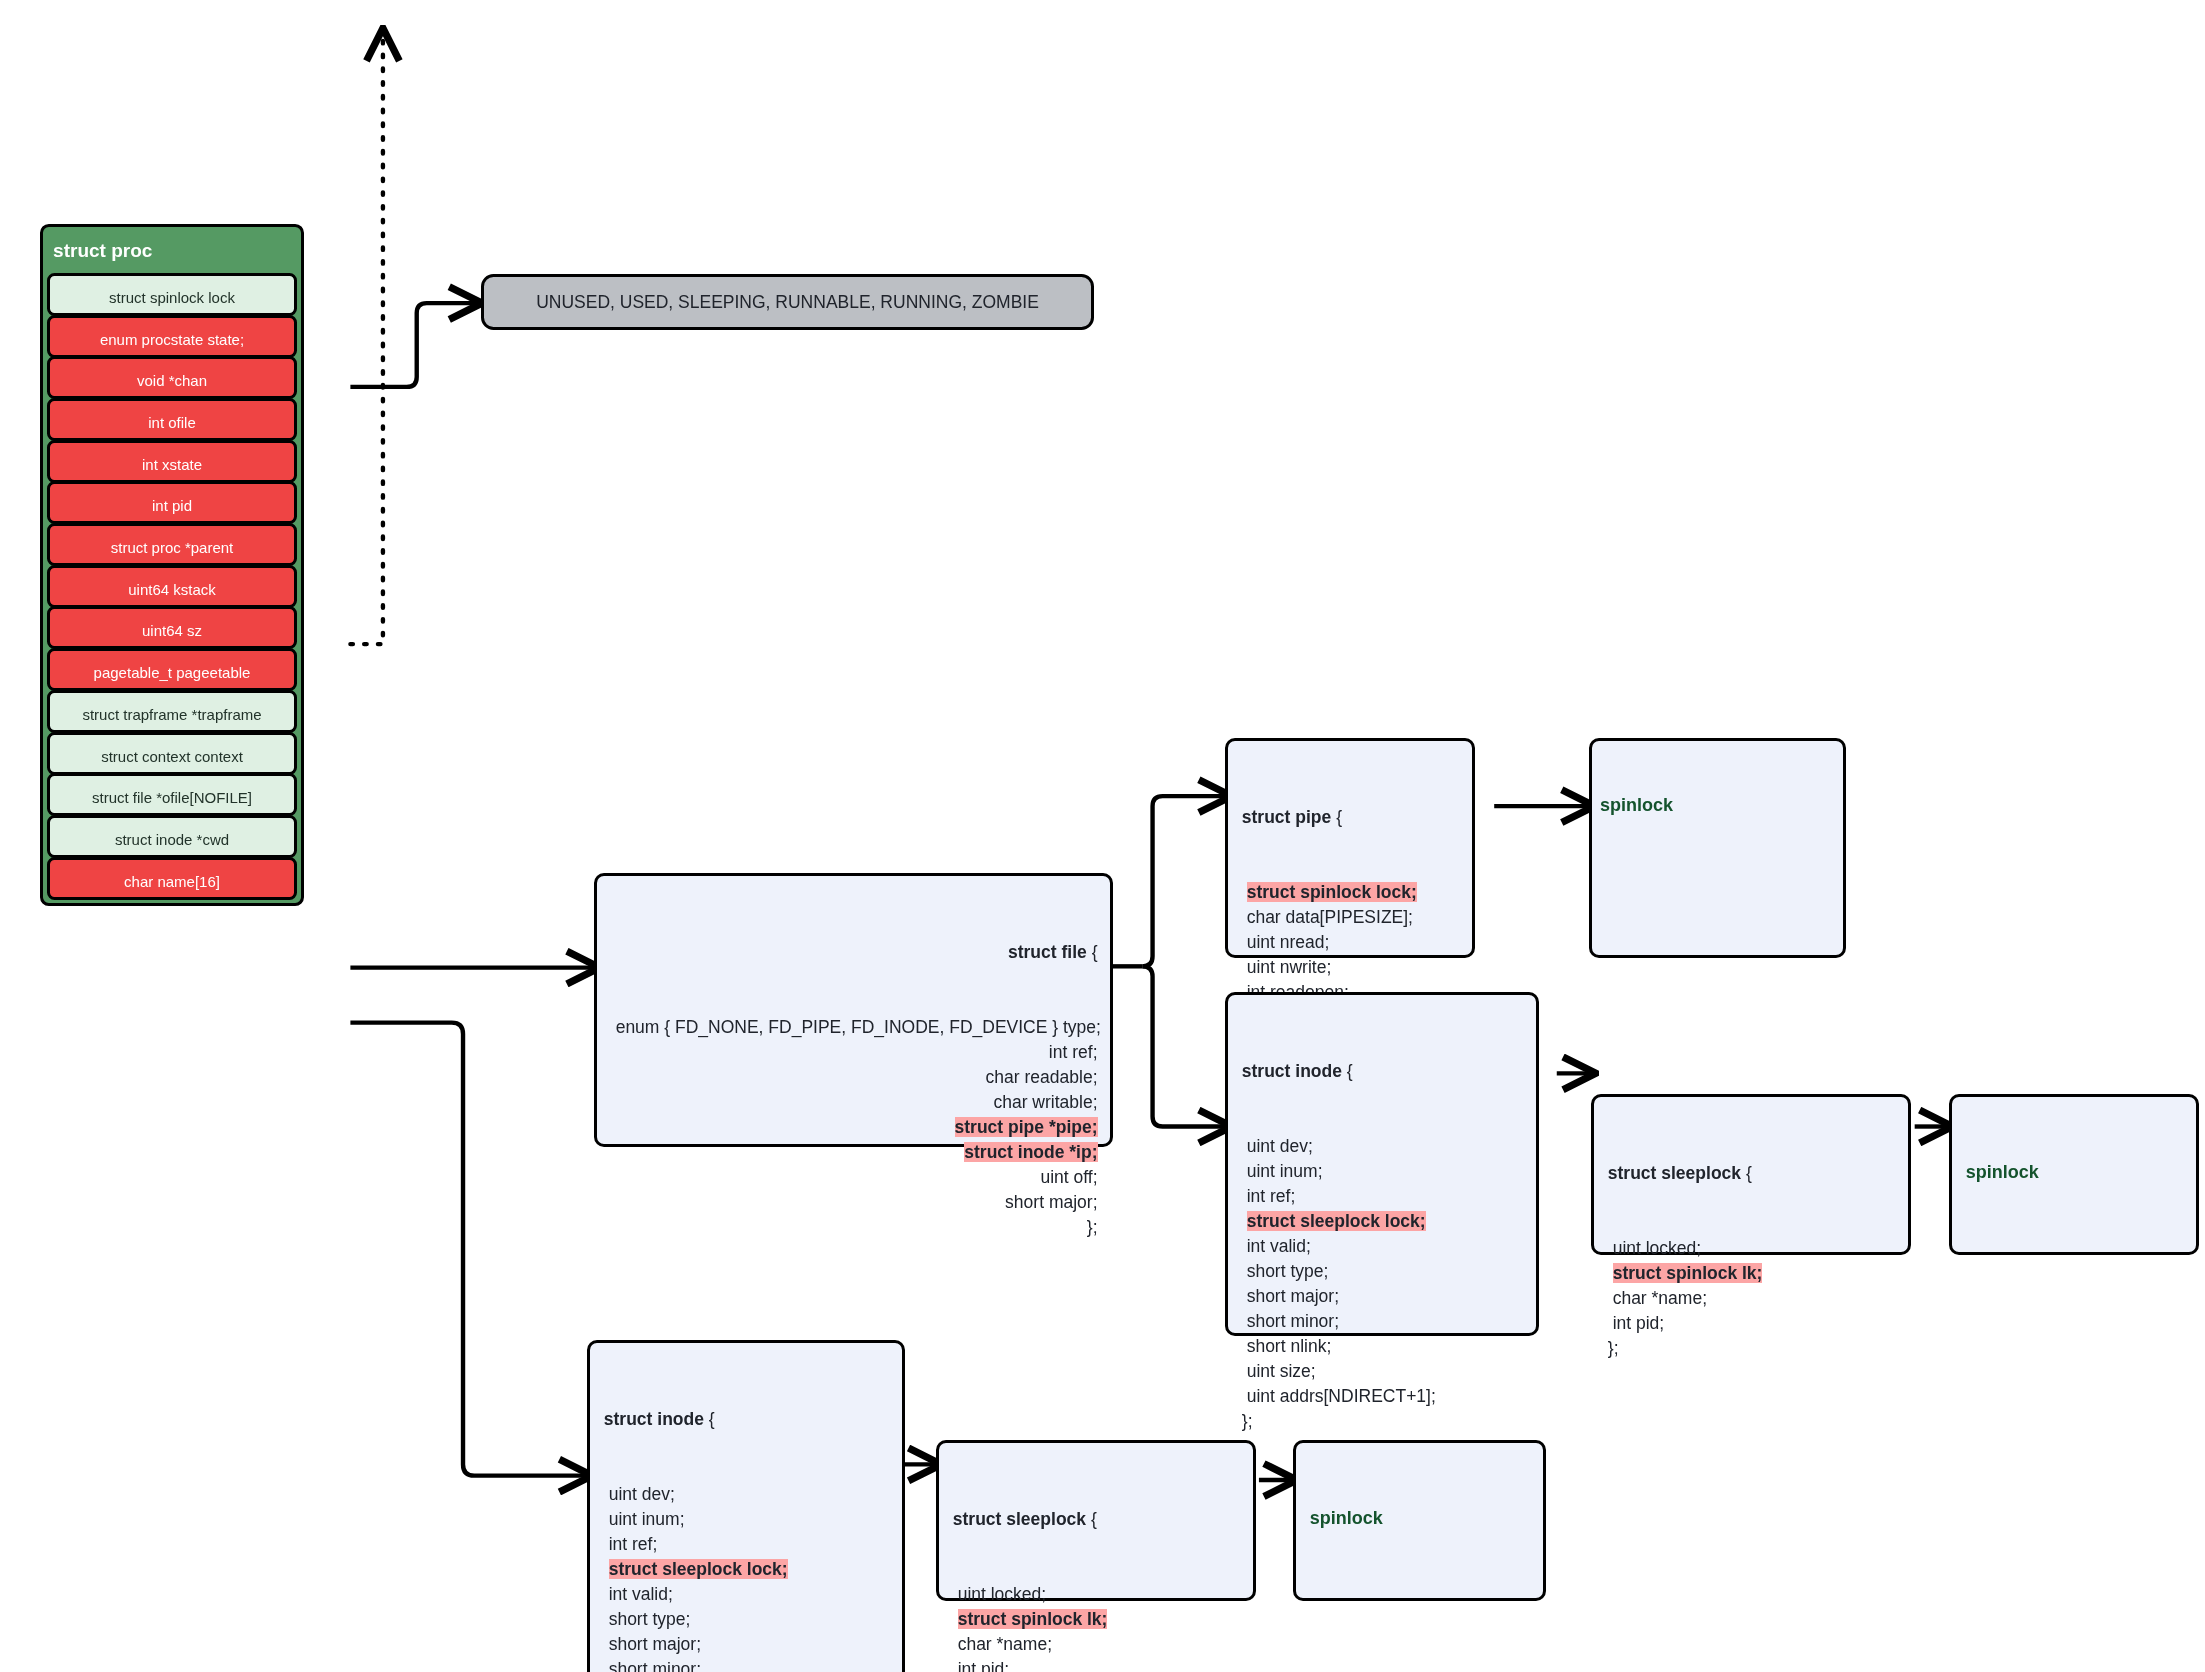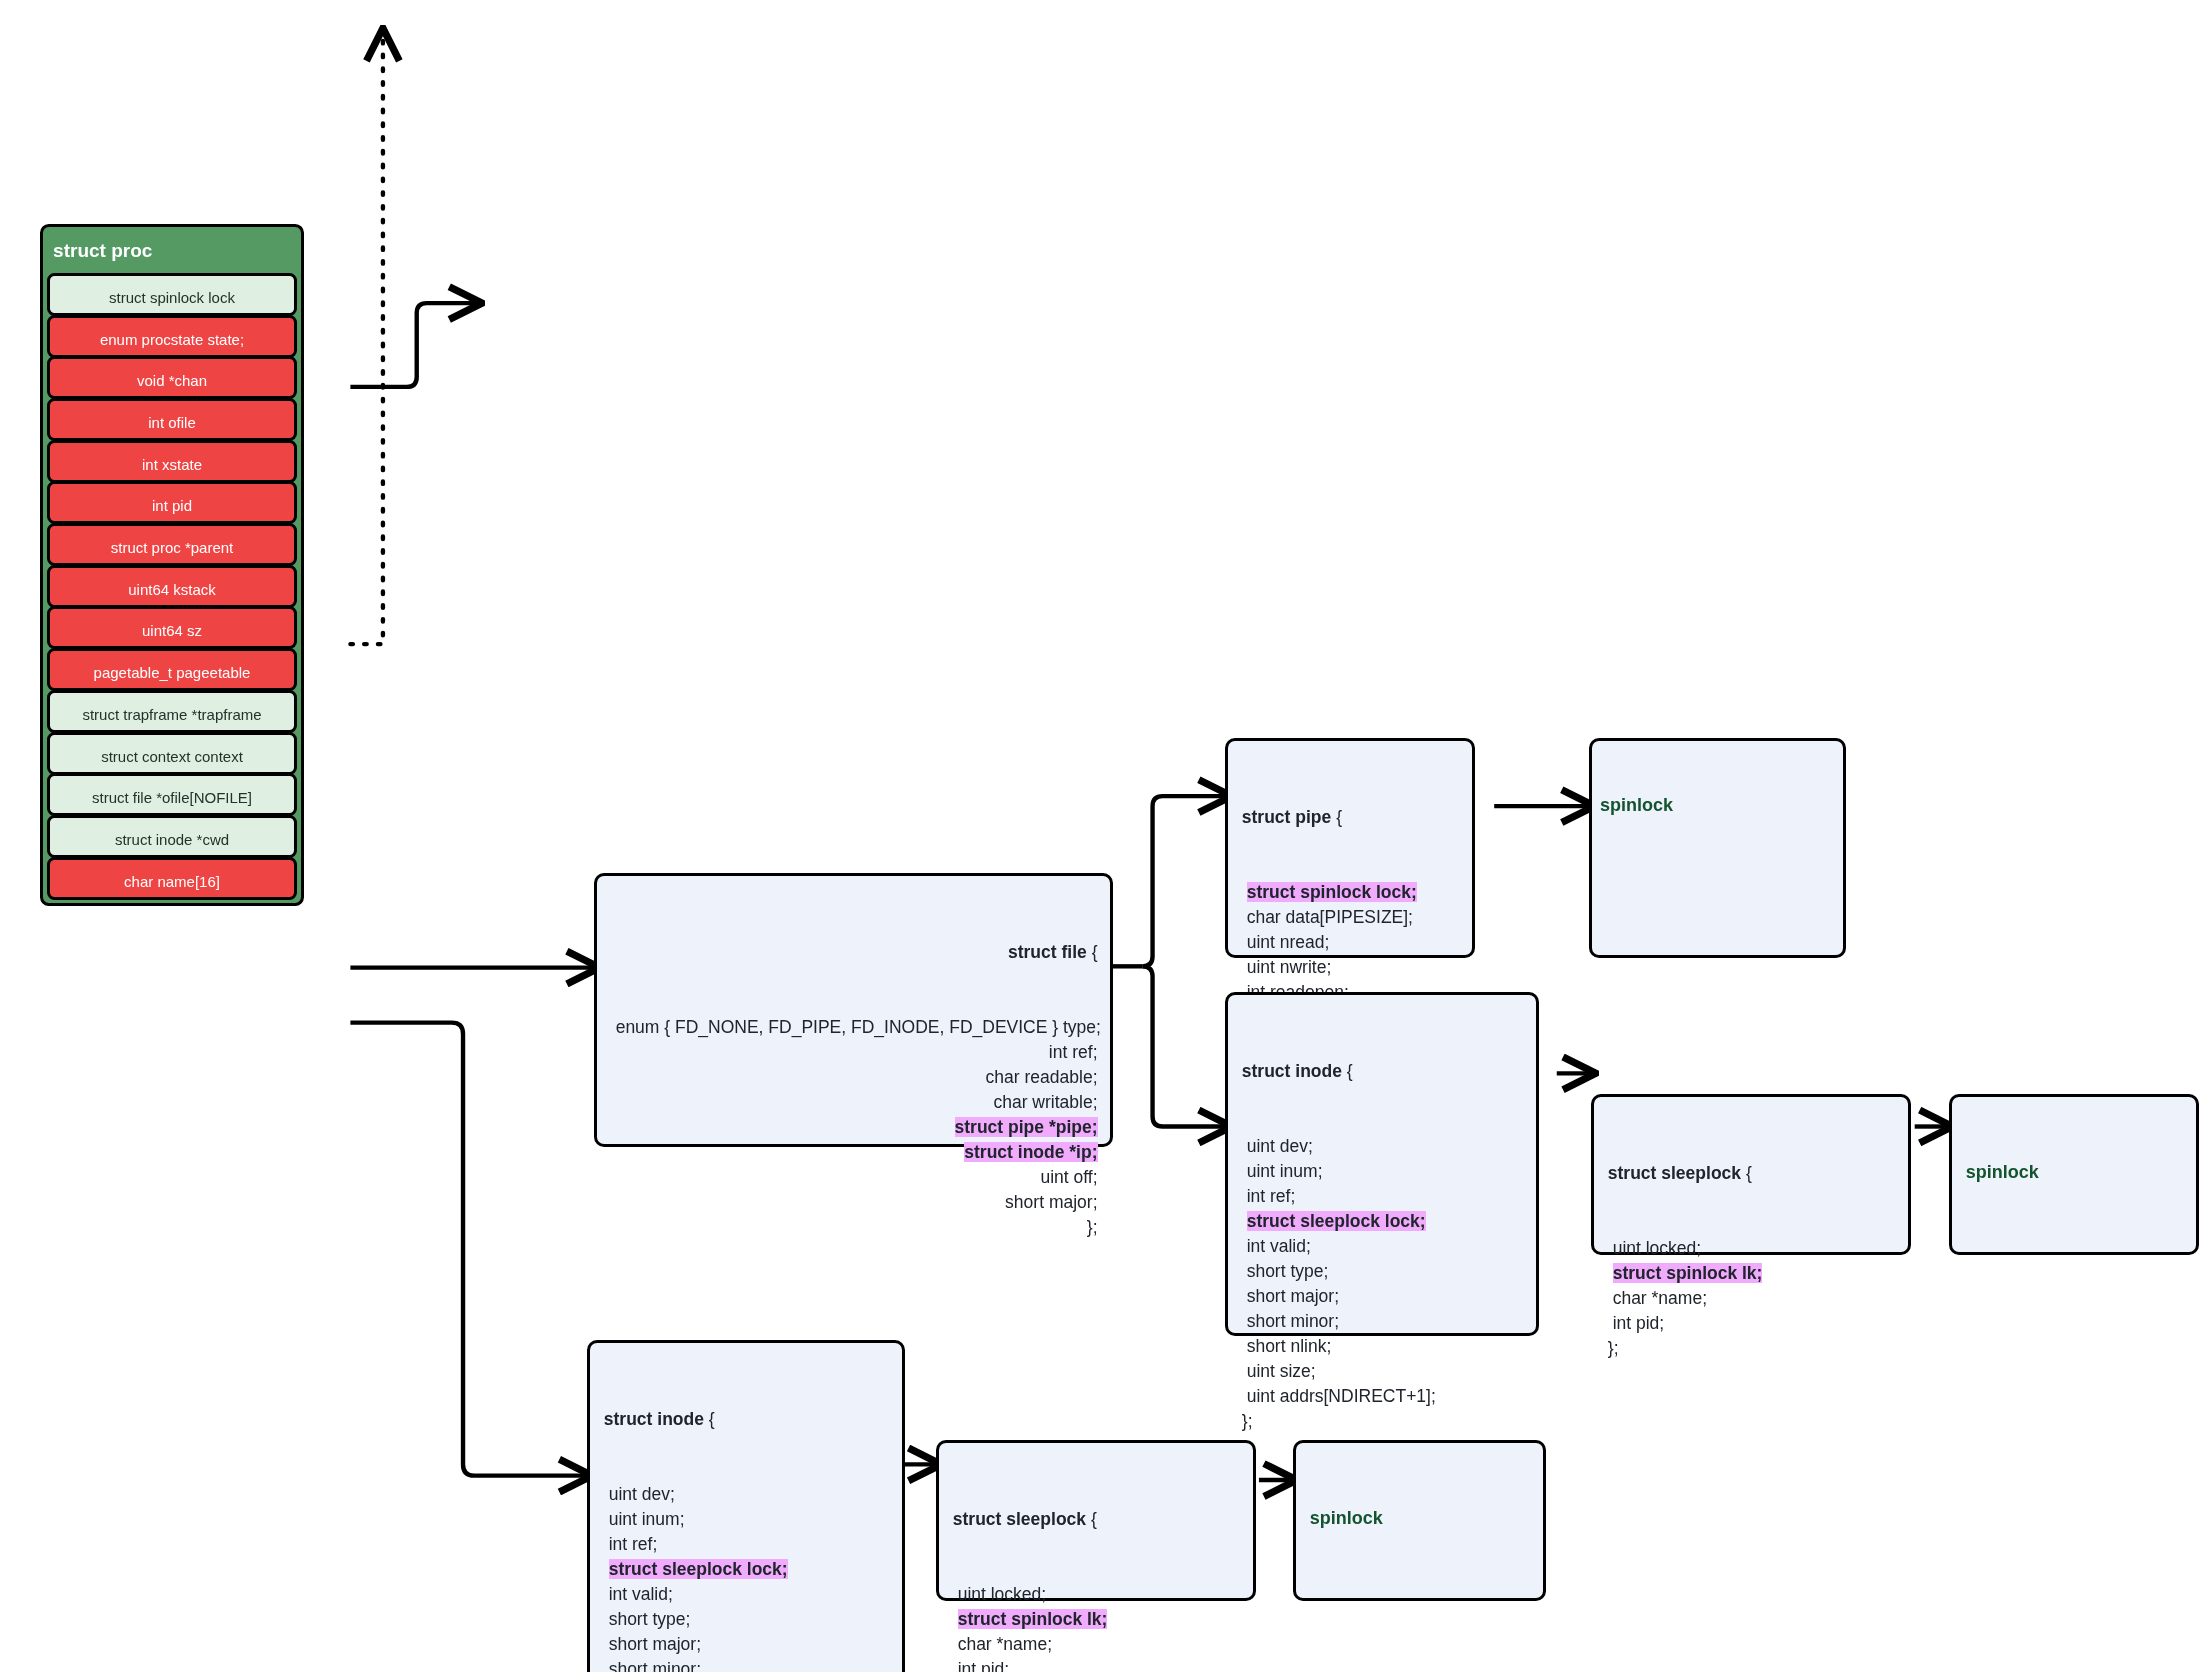--- a/index.html
+++ b/index.html
@@ -16,21 +16,21 @@
   .proc-row.dark{background:#ef4444;color:#ffffff;}
   .proc-row.light{background:#dff0e3;color:#22332a;}
 
   
   .box{position:absolute;border:3.8px solid #000;border-radius:10px;box-sizing:border-box;}
   .box.blue{background:#eef2fb;margin-top:48px;}
   .box.gray{background:#bcbfc4;border-radius:12.5px;}
   .code{font-size:17.5px;line-height:25px;color:#20242c;padding:13.8px 12.5px 11.3px 13.8px;
         white-space:pre;}
   .code b{font-weight:bold;}
-  .hl{background:#f0abfc;font-weight:bold;}
+  .hl{background:#fca5a5;font-weight:bold;}
   .enumtext{font-size:17.5px;color:#20242c;text-align:center;line-height:50px;}
   .plainlabel{font-size:18px;font-weight:bold;color:#14532d;}
 
   
   #wires{position:absolute;left:0;top:0;width:2205px;height:1673px;pointer-events:none;}
 </style>
 </head>
 <body>
 
 <div id="canvas">
@@ -102,20 +102,23 @@
         <div class="proc-row dark">uint64 sz</div>
         <div class="proc-row dark">pagetable_t pageetable</div>
         <div class="proc-row light">struct  trapframe *trapframe</div>
         <div class="proc-row light">struct  context context</div>
         <div class="proc-row light">struct file *ofile[NOFILE]</div>
         <div class="proc-row light">struct inode *cwd</div>
         <div class="proc-row dark">char name[16]</div>
       </div>
   </div>
 
+  <div class="box gray" style="left:481px;top:274px;width:613px;height:56px;">
+    <div class="enumtext">UNUSED, USED, SLEEPING, RUNNABLE, RUNNING, ZOMBIE</div>
+  </div>
 
   <div class="box blue" style="left:594px;top:825px;width:519px;height:274px;text-align:right;">
     <div class="code">
       <div><b>struct file</b><span> {</span></div>
       <div class="codelines"><div> enum { FD_NONE, FD_PIPE, FD_INODE, FD_DEVICE } type;</div><div> int ref;</div><div> char readable;</div><div> char writable;</div><div> <span class="hl">struct pipe *pipe;</span></div><div> <span class="hl">struct inode *ip;</span></div><div> uint off;</div><div> short major;</div><div>};</div></div>
     </div>
   </div>
 
   <div class="box blue" style="left:1225px;top:690px;width:250px;height:220px;">
     <div class="code">

